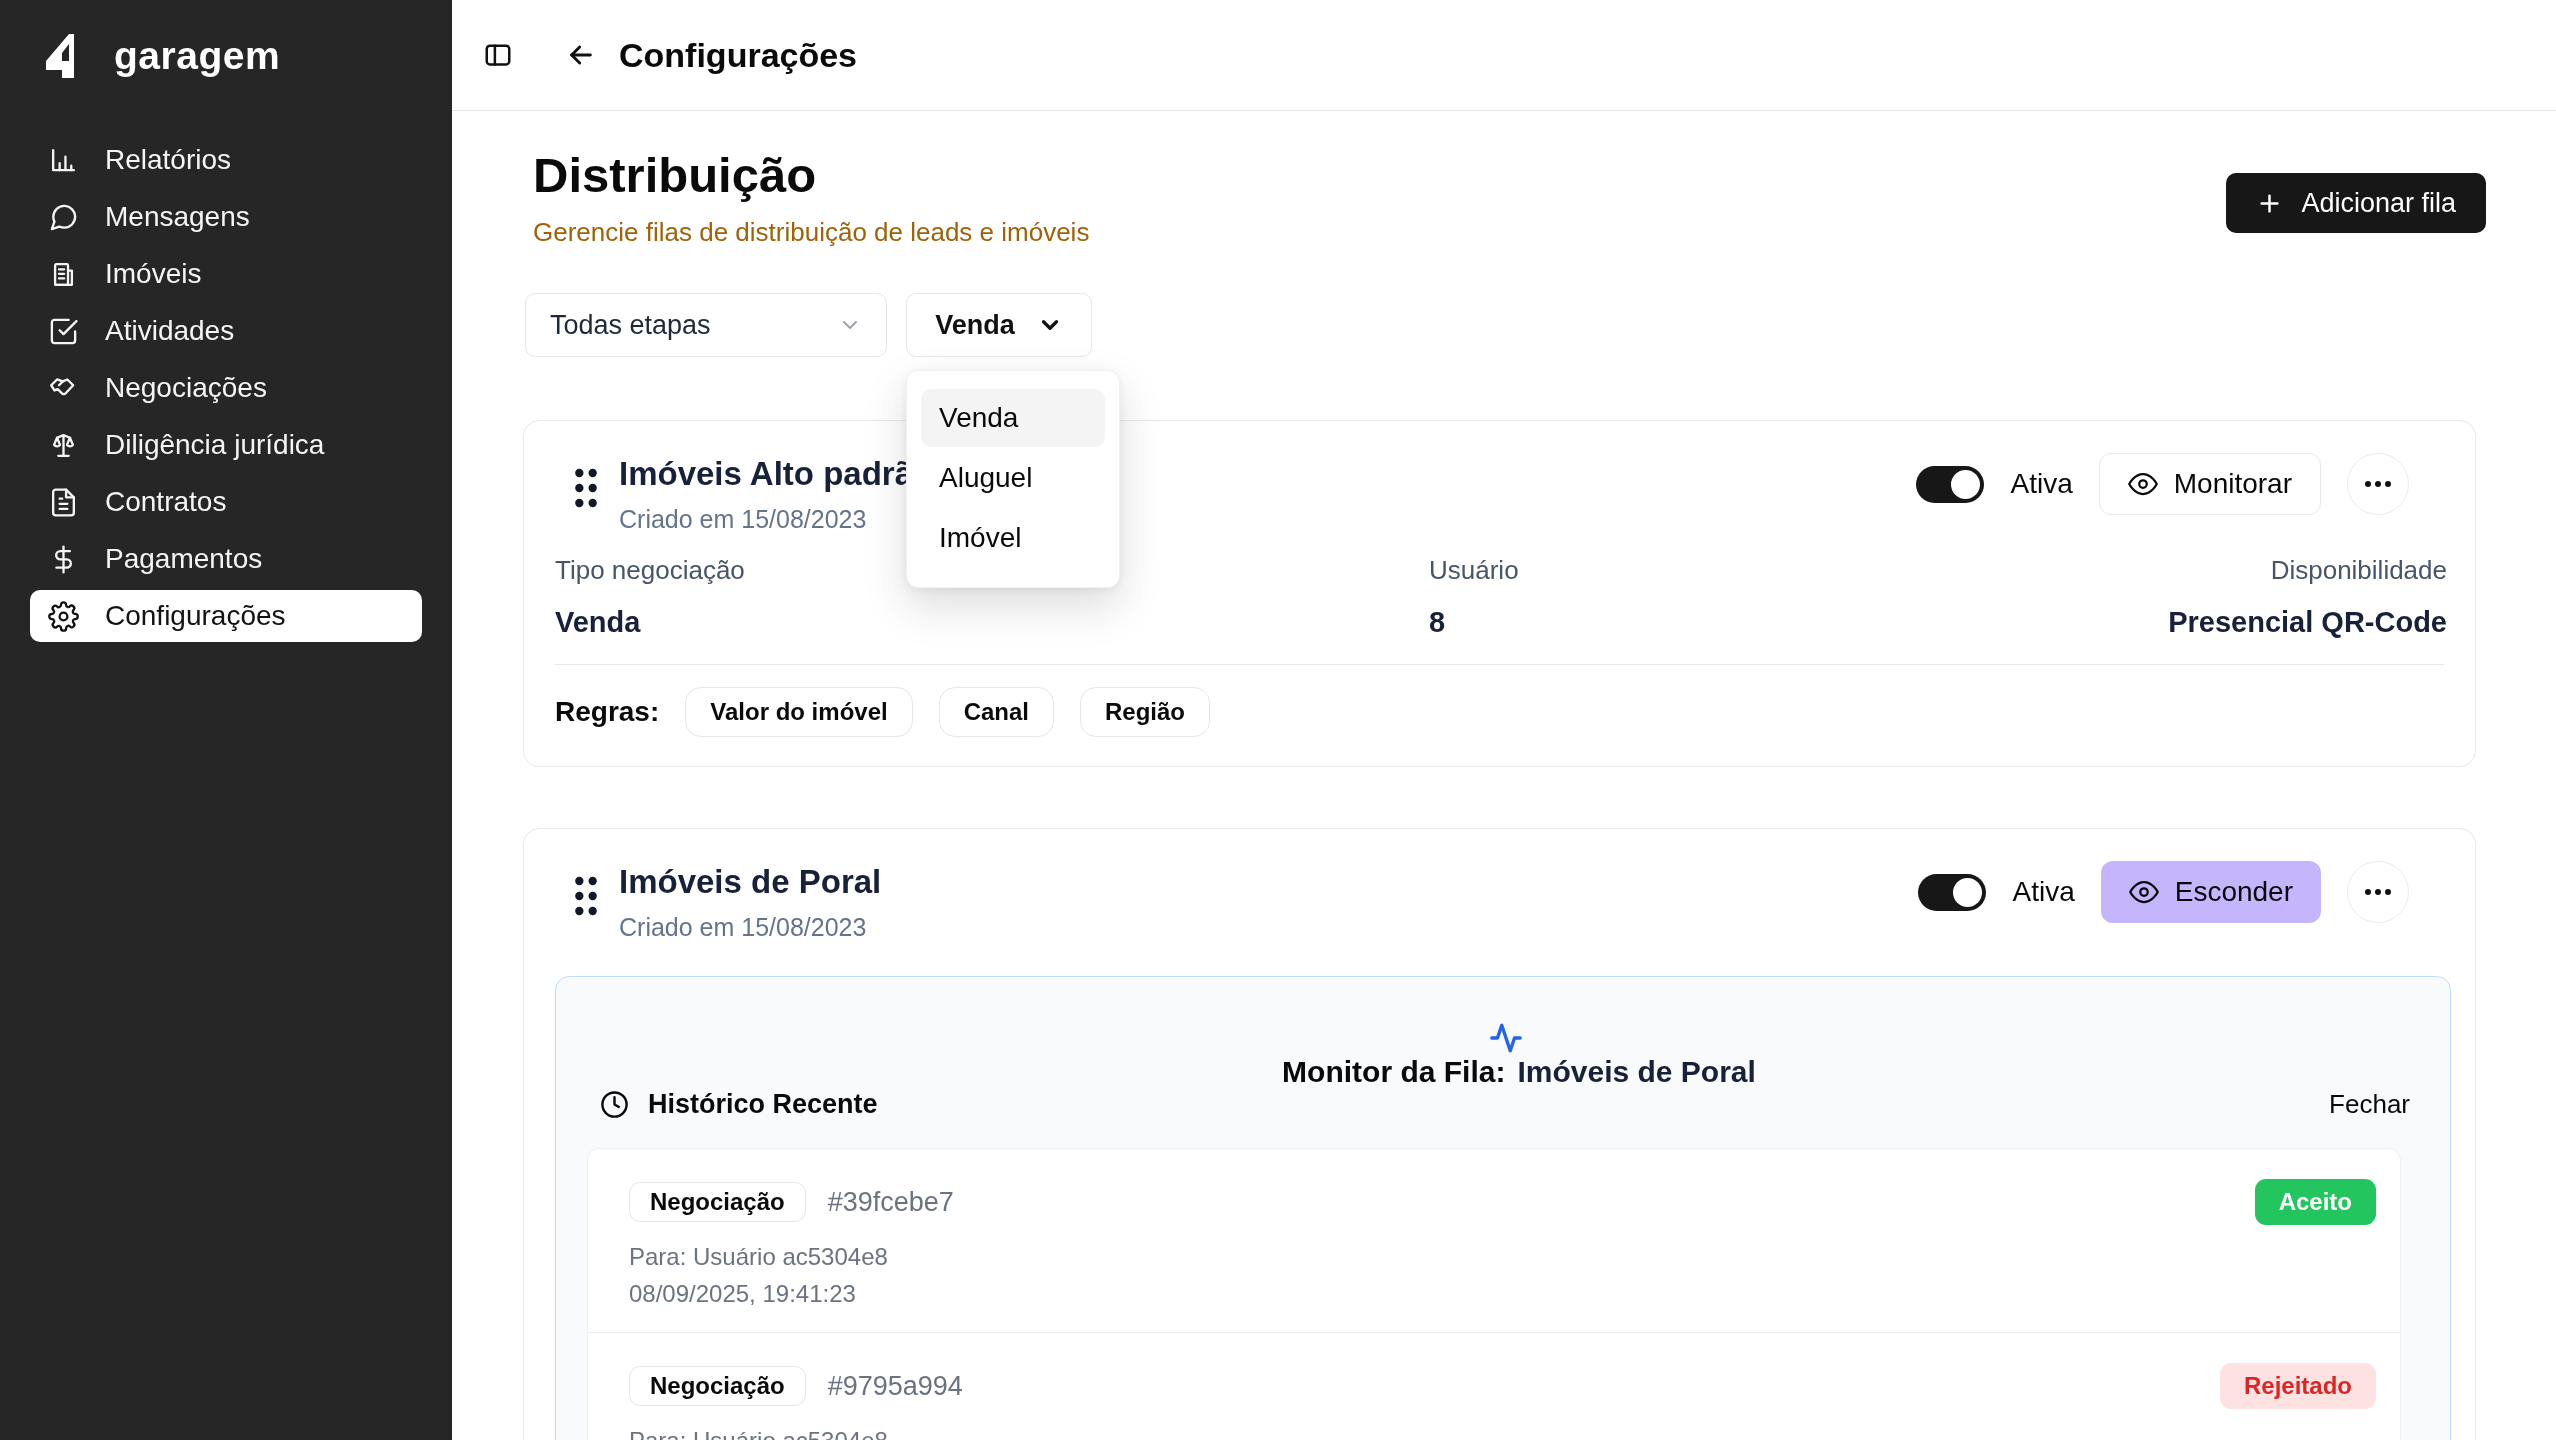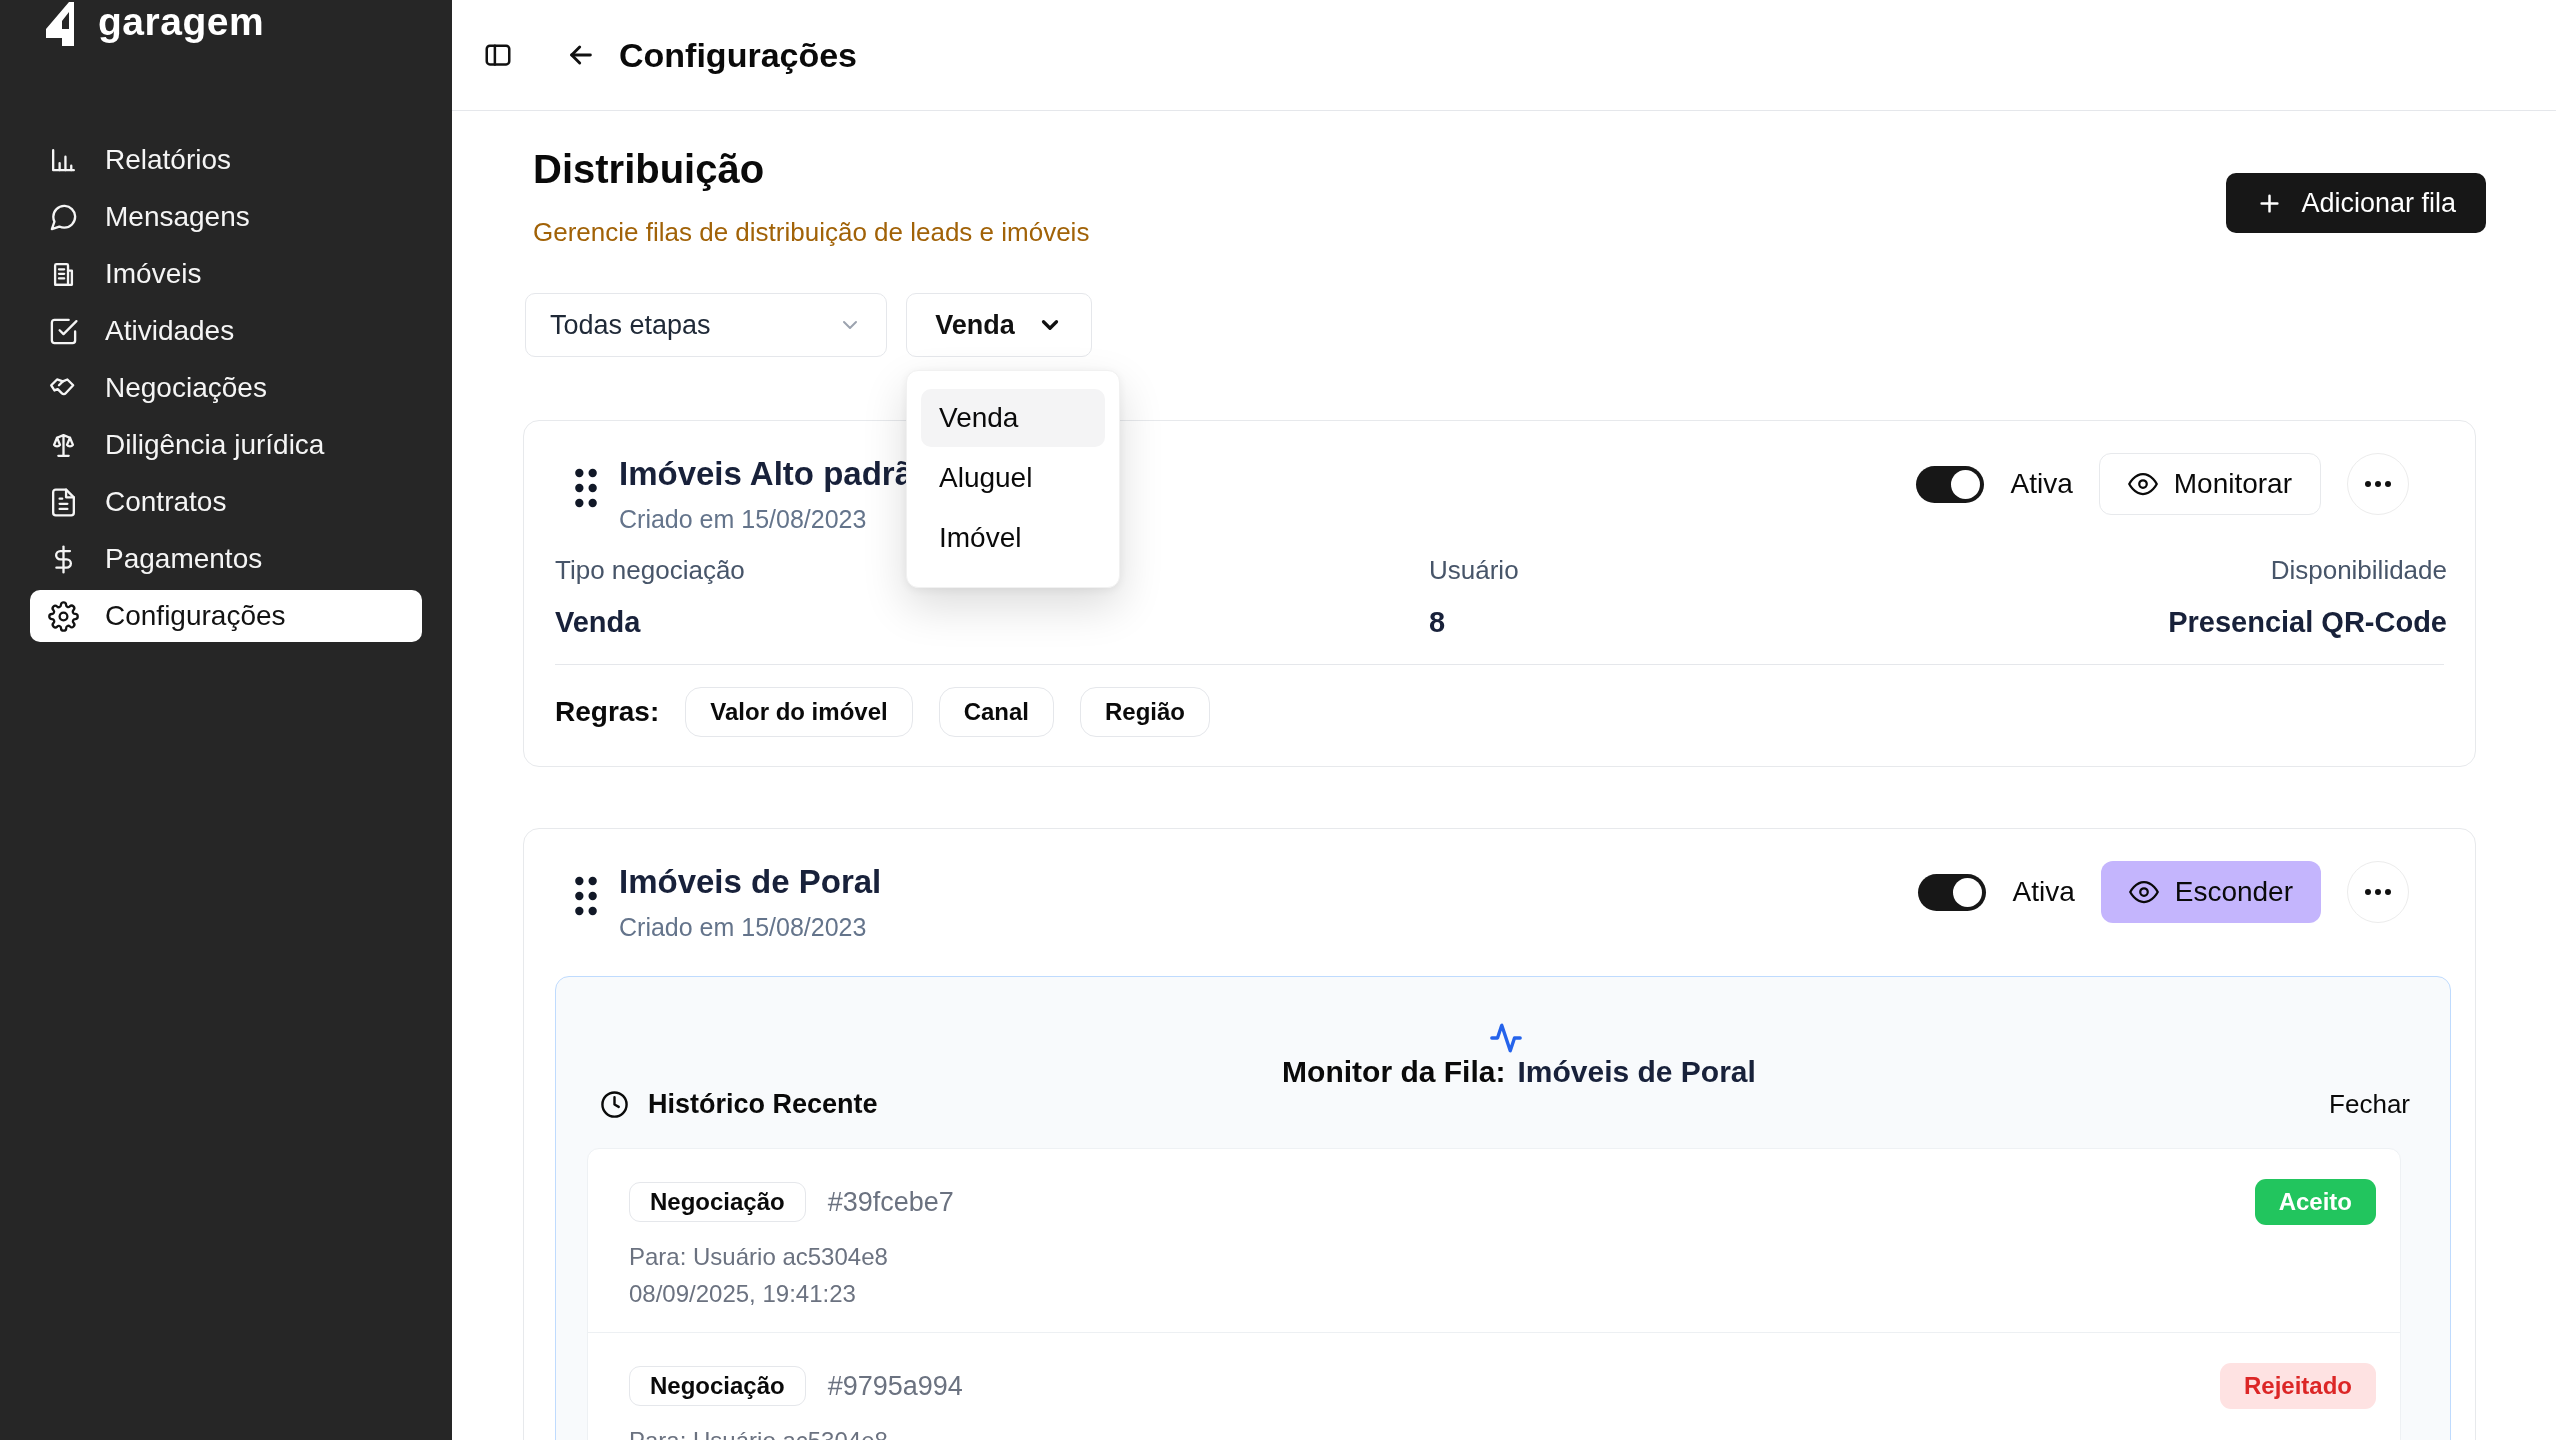--- a/index.html
+++ b/index.html
@@ -2,38 +2,38 @@
 <html><head>
 <meta charset="utf-8">
 <style>
   * { box-sizing: border-box; margin: 0; padding: 0; }
   html,body { width:2556px; height:1440px; overflow:hidden; }
   body { font-family:"Liberation Sans", sans-serif; background:#fff; color:#111; position:relative; }
   svg.ic { fill:none; stroke:currentColor; stroke-width:1.8; stroke-linecap:round; stroke-linejoin:round; display:block; }
 
   
   .sidebar { position:absolute; left:0; top:0; width:452px; height:1440px; background:#262626; }
-  .logo-row { display:flex; align-items:flex-start; gap:16px; height:112px; padding-left:38px; color:#fff; }
+  .logo-row { display:flex; align-items:center; gap:32px; height:112px; padding-left:38px; color:#fff; }
   .logo-text { font-size:39px; font-weight:600; letter-spacing:.5px; }
   .nav { padding:22px 30px 0; }
   .nav-item { display:flex; align-items:center; gap:26px; height:52px; margin-bottom:5px; padding:0 18px;
               color:#f5f5f5; font-size:28px; border-radius:10px; cursor:pointer; }
   .nav-item svg { width:31px; height:31px; flex:none; }
   .nav-item.active { background:#fff; color:#121212; font-weight:500; }
 
   
   .topbar { position:absolute; left:452px; top:0; width:2104px; height:111px; background:#fff;
             border-bottom:1px solid #e5e7eb; display:flex; align-items:center; padding-left:31px; }
   .icon-btn { background:none; border:none; cursor:pointer; color:#111; display:flex; align-items:center; }
   .topbar .back { margin-left:52px; }
   .topbar-title { margin-left:22px; font-size:34px; font-weight:700; color:#0a0a0a; }
 
   
   .main { position:absolute; left:452px; top:111px; width:2104px; height:1440px; }
-  .page-title { position:absolute; left:81px; top:36px; font-size:40px; font-weight:700; color:#0a0a0a; }
+  .page-title { position:absolute; left:81px; top:36px; font-size:49px; font-weight:700; color:#0a0a0a; }
   .page-subtitle { position:absolute; left:81px; top:106px; font-size:26px; color:#a16207; }
   .add-btn { position:absolute; right:70px; top:62px; height:60px; display:flex; align-items:center; gap:18px;
              padding:0 30px; background:#171717; color:#fff; border:none; border-radius:10px;
              font-size:27px; font-weight:500; cursor:pointer; font-family:inherit; }
 
   .filter-select { position:absolute; top:182px; height:64px; background:#fff; border:1px solid #e5e7eb;
                    border-radius:10px; display:flex; align-items:center; padding:0 24px; font-size:27px;
                    color:#111; cursor:pointer; font-family:inherit; }
   #stage-select { left:73px; width:362px; justify-content:space-between; color:#1f2937; }
   #stage-select svg { color:#9ca3af; }

